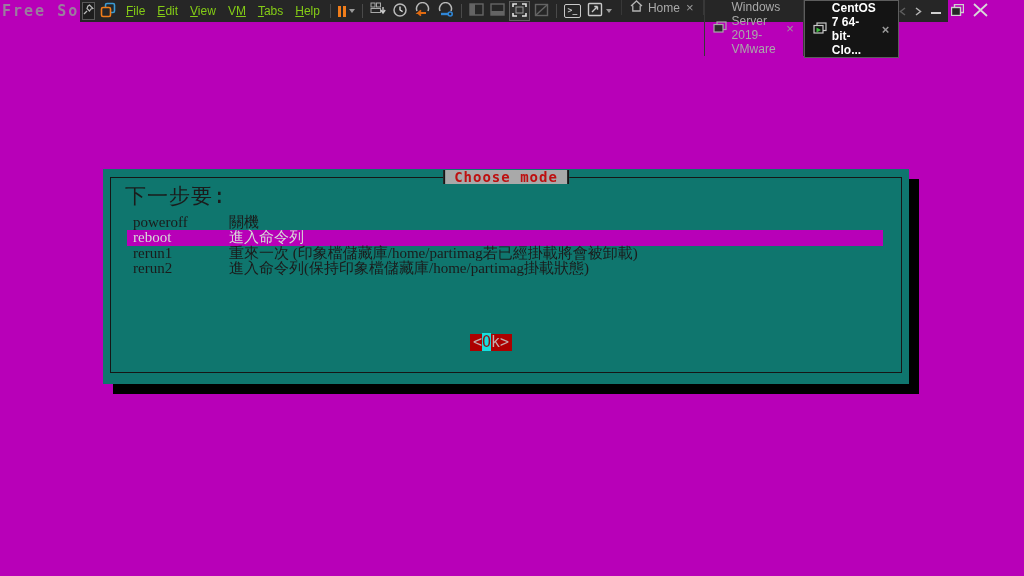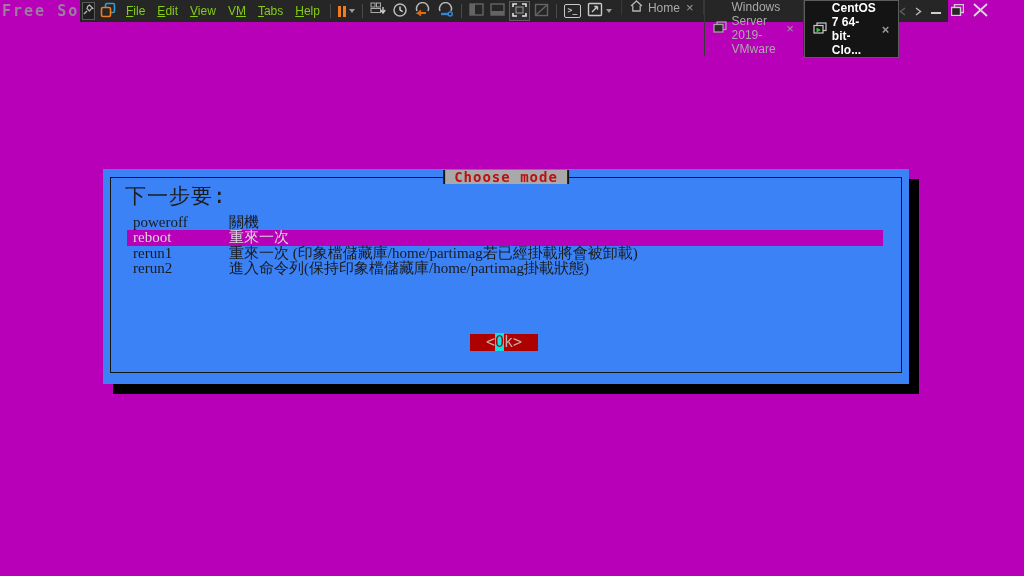--- a/index.html
+++ b/index.html
@@ -44,36 +44,36 @@
          color:#a9a9a9; border-right:1px solid #383838; border-left:1px solid #383838; }
   .tab.active { background:#141414; border:1px solid #5d5d5d; color:#ffffff; font-weight:bold; }
   .tab-close { color:#9a9a9a; font-size:13px; line-height:1; padding:0 1px; }
 
   .win-controls { display:flex; align-items:center; margin-left:auto; padding-right:8px; gap:9px; }
   .nav-arrow { font-size:0; }
 
   
   .dialog {
     position:absolute; left:103px; top:169px; width:806px; height:215px;
-    background:#3b82f6; box-shadow:10px 10px 0 0 #000; z-index:2;
+    background:#0f766e; box-shadow:10px 10px 0 0 #000; z-index:2;
     font-family:"DejaVu Sans Mono", monospace; color:#1b1b1b;
   }
   .dlg-border { position:absolute; left:7px; right:7px; top:8px; bottom:11px;
                 border:1.5px solid #161616; }
   .dlg-title { position:absolute; top:1px; left:50%; transform:translateX(-50%);
                background:#a9a9a9; color:#bd1010; font-size:14px; font-weight:bold;
                letter-spacing:1px; padding:0 9px; line-height:14px;
                border-left:2px solid #161616; border-right:2px solid #161616; }
   .dlg-prompt { position:absolute; left:22px; top:13px; font-size:21px; letter-spacing:1px; }
   .dlg-list { position:absolute; left:24px; top:46px; width:756px; font-size:15px;font-family:Liberation Serif, serif; }
   .dlg-row { display:flex; line-height:15.4px; height:15.4px; padding-left:6px; white-space:pre; }
   .dlg-row .item-name { width:96px; flex:none; }
   .dlg-row.selected { background:#b800b8; color:#d8d8d8; }
   .ok-btn { position:absolute; left:367px; top:165px; background:#ad0000;
-            font-size:15px; line-height:17px; padding:0 16px; color:#c4abab; white-space:pre; }
+            font-size:15px; line-height:17px; padding:0 3px; color:#c4abab; white-space:pre; }
   .ok-btn .cursor { background:#17dede; color:#8d1414; }
 </style>
 </head>
 <body>
 
 <div class="corner-text">Free Sof</div>
 
 <div class="toolbar">
 
   <div class="pin-btn">
@@ -269,21 +269,21 @@
 <div class="dialog">
   <div class="dlg-border"></div>
   <div class="dlg-title">Choose mode</div>
   <div class="dlg-prompt">下一步要:</div>
 
   <div class="dlg-list">
     <div class="dlg-row">
       <span class="item-name">poweroff</span><span class="item-desc">關機</span>
     </div>
     <div class="dlg-row selected">
-      <span class="item-name">reboot</span><span class="item-desc">重來一次</span>
+      <span class="item-name">reboot</span><span class="item-desc">進入命令列</span>
     </div>
     <div class="dlg-row">
       <span class="item-name">rerun1</span><span class="item-desc">重來一次 (印象檔儲藏庫/home/partimag若已經掛載將會被卸載)</span>
     </div>
     <div class="dlg-row">
       <span class="item-name">rerun2</span><span class="item-desc">進入命令列(保持印象檔儲藏庫/home/partimag掛載狀態)</span>
     </div>
   </div>
 
   <div class="ok-btn"><span>&lt;</span><span class="cursor">O</span><span>k&gt;</span></div>

